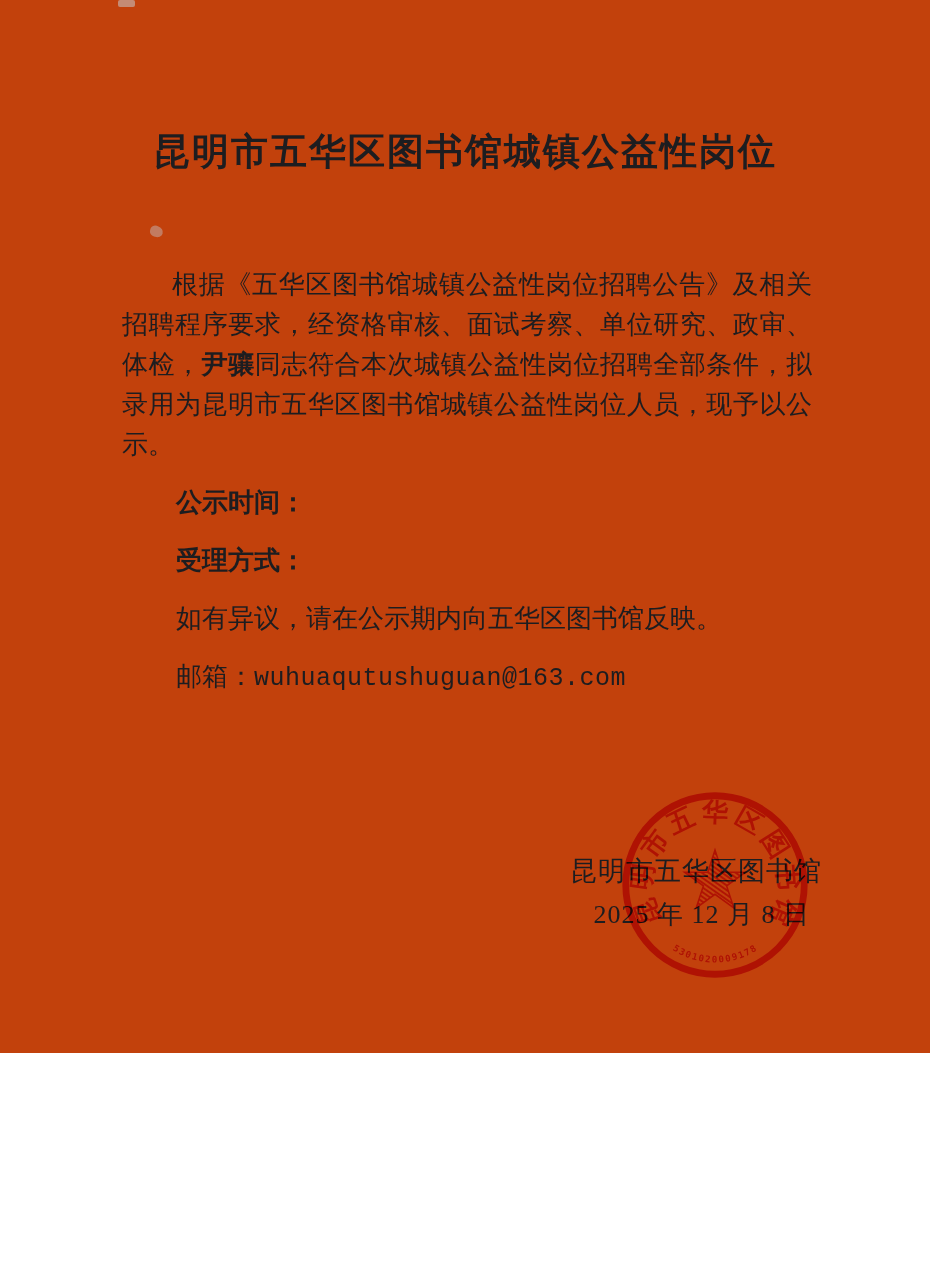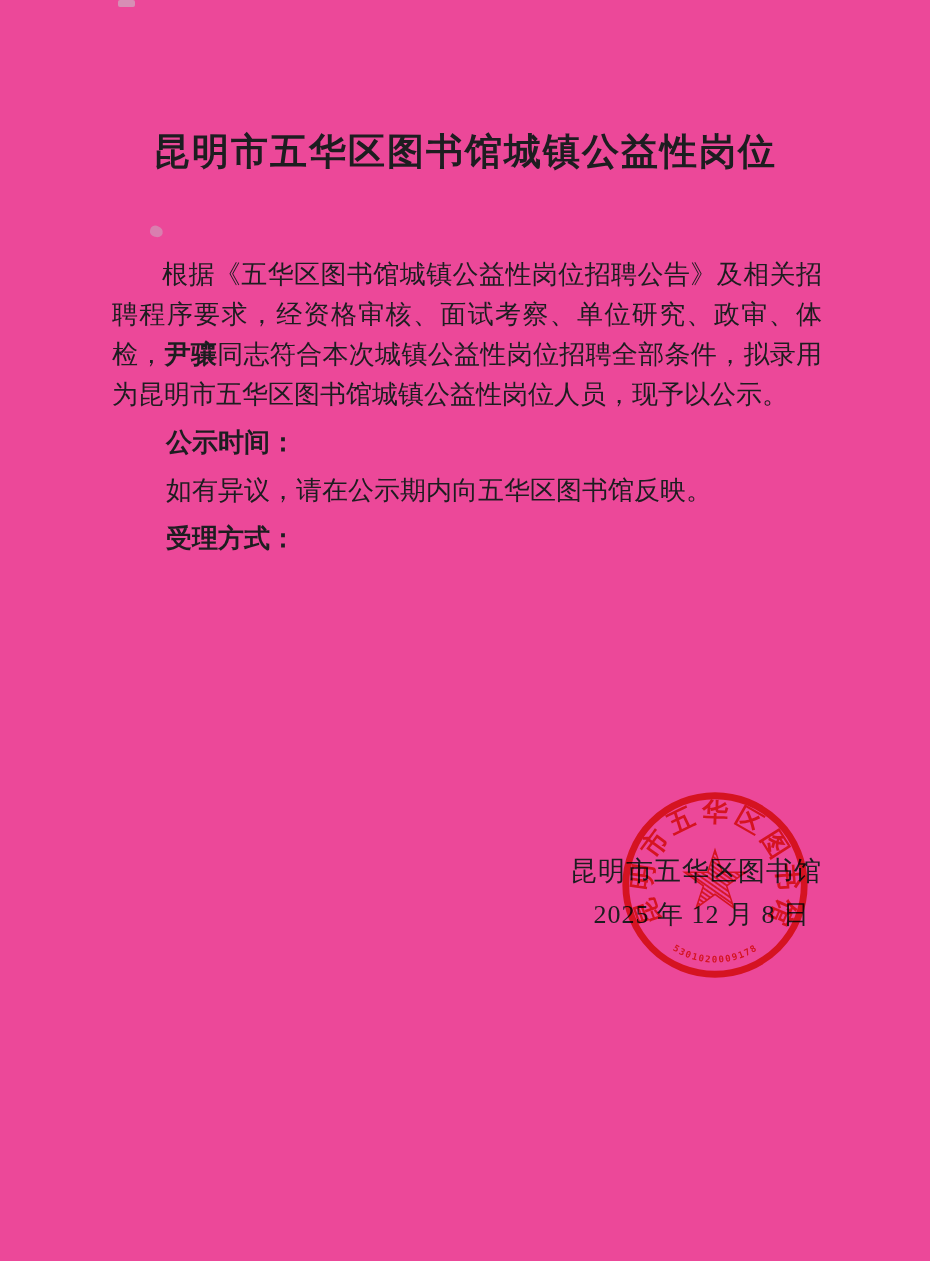--- a/index.html
+++ b/index.html
@@ -1,19 +1,19 @@
 <!DOCTYPE html>
 <html><head>
 <meta charset="utf-8">
 <style>
   html,body{margin:0;padding:0;background:#ffffff;}
   .page{
     position:relative;
-    width:930px;height:1261px;
-    background:#ec4899;
+    width:930px;height:1053px;
+    background:#c2410c;
     overflow:hidden;
     font-family:"Liberation Serif","DejaVu Serif",serif;
     color:#1d1d20;
   }
   
   .smudge-top{
     position:absolute;left:118px;top:0;width:17px;height:7px;
     background:#c7c8cc;opacity:.55;border-radius:2px;
   }
   .smudge-title{
@@ -26,24 +26,24 @@
     margin:0;text-align:center;
     font-size:37px;line-height:47px;font-weight:700;
     letter-spacing:2px;
   }
   .title .tline{display:block;}
   .content{
     position:absolute;left:112px;top:255px;width:710px;
     font-size:26px;line-height:40px;
   }
   .para{
-    margin:0;text-align:justify;text-align-last:left;
+    margin:10px;text-align:justify;text-align-last:left;
     text-indent:50px;
   }
-  .iline{margin:8px;padding-left:46px;white-space:nowrap;}
+  .iline{margin:18px;padding-left:46px;white-space:nowrap;}
   .b{font-weight:700;}
   .mono{font-family:"Liberation Mono","DejaVu Sans Mono",monospace;font-size:25px;letter-spacing:.5px;}
   .sig-org{
     position:absolute;top:853px;right:108px;
     font-size:27px;letter-spacing:1px;white-space:nowrap;
   }
   .sig-date{
     position:absolute;top:897px;right:120px;
     font-size:26px;letter-spacing:1px;white-space:nowrap;
   }
@@ -66,25 +66,26 @@
 
   <h1 class="title">
     <span class="tline">昆明市五华区图书馆城镇公益性岗位</span>
   </h1>
 
   <div class="content">
     <p class="para"><span>根据《五华区图书馆城镇公益性岗位招聘公告》及相关招聘程序要求，经资格审核、面试考察、单位研究、政审、体检，</span><span class="b">尹骧</span><span>同志符合本次城镇公益性岗位招聘全部条件，拟录用为昆明市五华区图书馆城镇公益性岗位人员，现予以公示。</span></p>
 
     <p class="iline"><span class="b">公示时间：</span></p>
 
+    <p class="iline"><span class="b">受理方式：</span></p>
     <p class="iline"><span>如有异议，请在公示期内向五华区图书馆反映。</span></p>
-    <p class="iline"><span class="b">受理方式：</span></p>
 
 
 
+    <p class="iline"><span>邮箱：</span><span class="mono">wuhuaqutushuguan@163.com</span></p>
 
   </div>
 
   <div class="sig-org">昆明市五华区图书馆</div>
   <div class="sig-date">2025 年 12 月 8 日</div>
 
   <svg class="seal" viewBox="0 0 200 200" aria-hidden="true">
     <defs>
       <pattern id="hatch" width="4" height="4" patternUnits="userSpaceOnUse" patternTransform="rotate(35)">
         <line x1="0" y1="2" x2="4" y2="2" stroke="#e5392c" stroke-width="1.9"></line>

